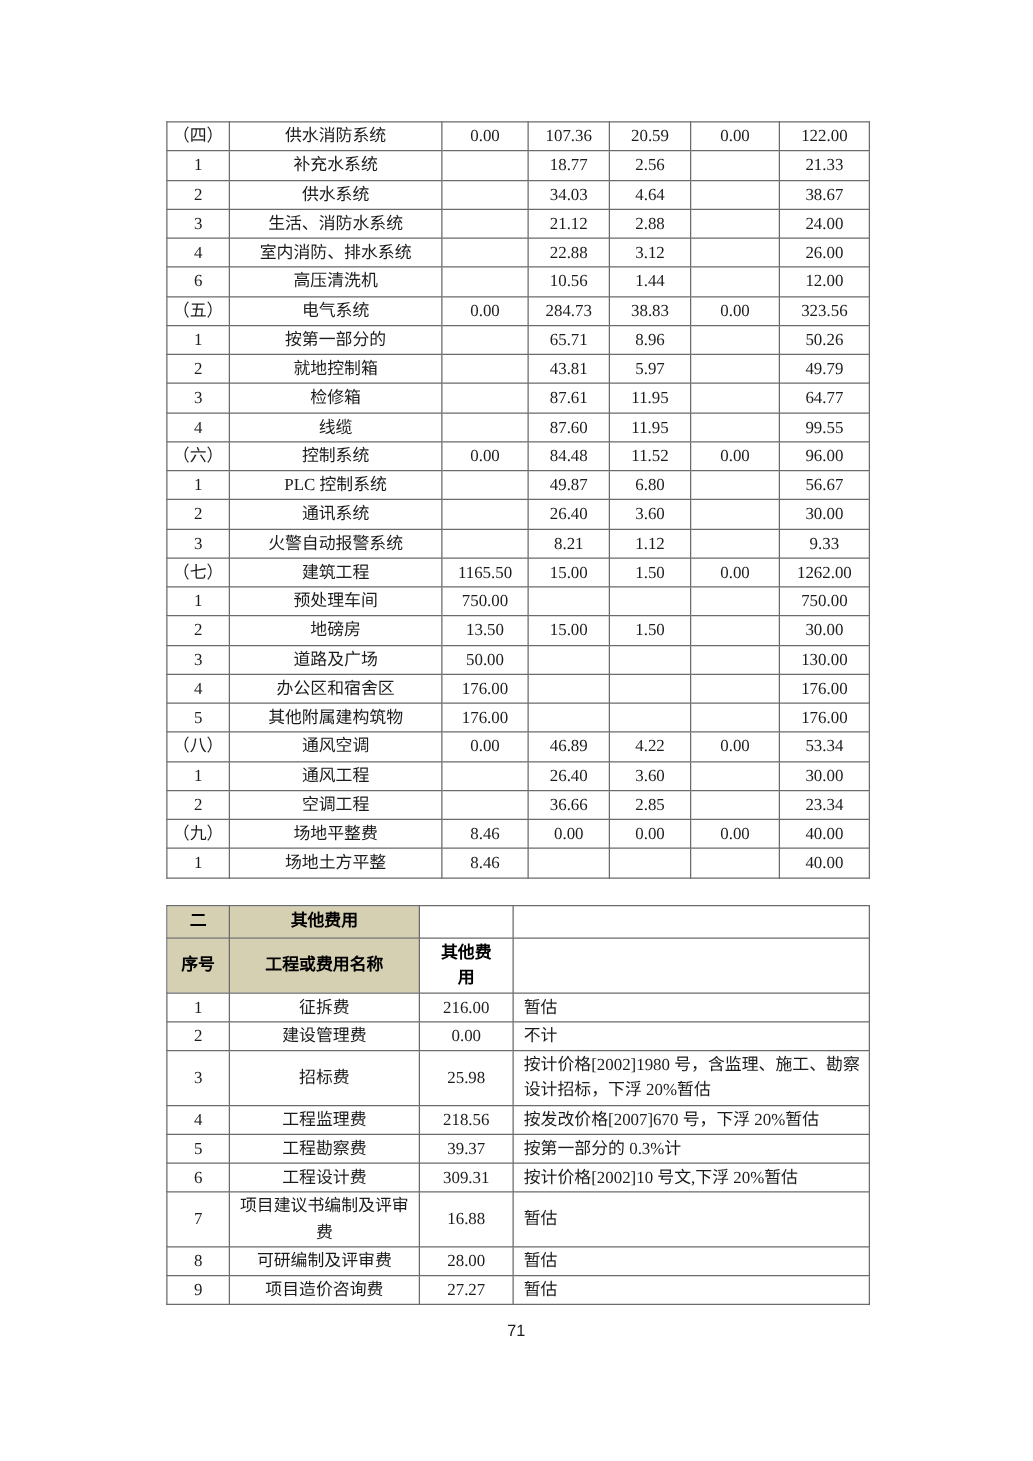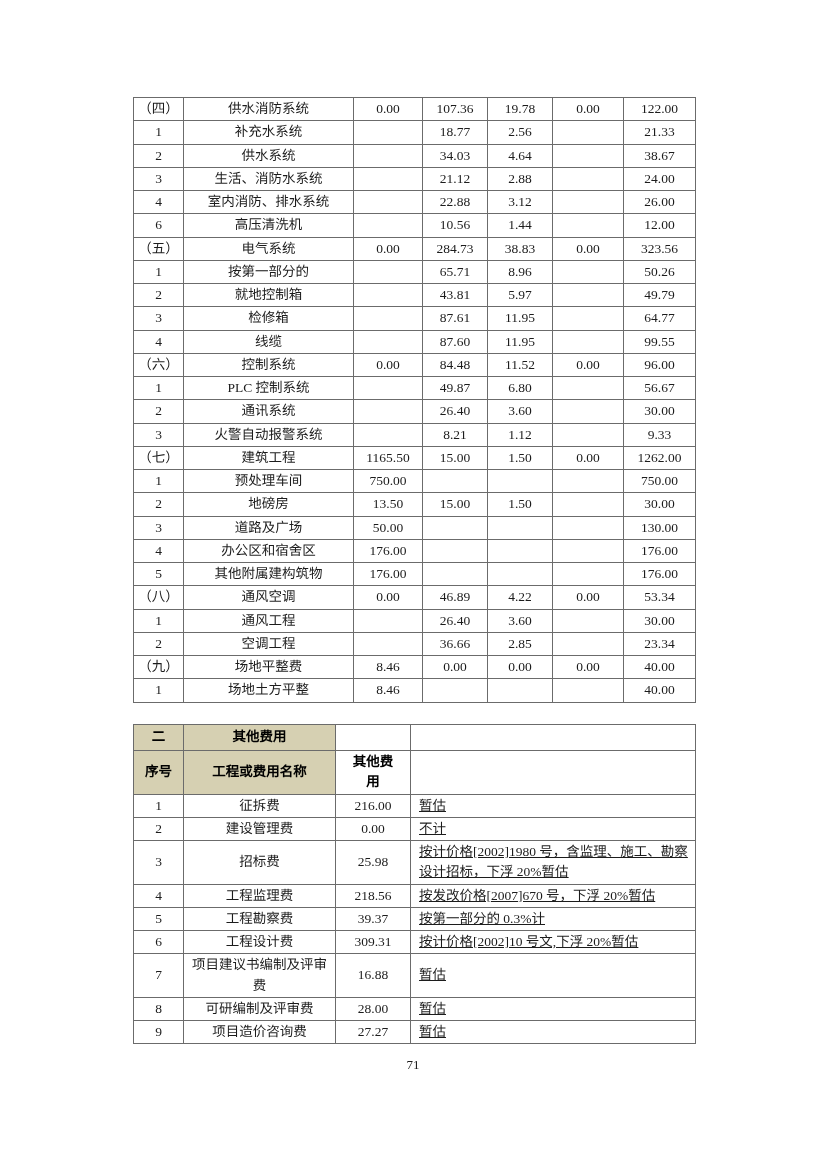--- a/index.html
+++ b/index.html
@@ -25,25 +25,25 @@
   .t1{position:absolute;left:133px;top:97px;width:562px;}
   .t1 tr{height:22.8px;}
   
   .t2{position:absolute;left:133px;top:724px;width:562px;}
   .t2 tr{height:22.8px;}
   .t2 tr.hdr-row1{height:26px;}
   .t2 tr.hdr-row2{height:43px;}
   .hdr{background:#d6d0b2;font-weight:bold;color:#000;}
   .hdr-plain{font-weight:bold;color:#000;}
   .wrap-narrow{padding:1px 13px;}
-  .remark-col{text-align:left;padding-left:8px;text-decoration:underline;}
+  .remark-col{text-align:left;padding-left:8px;}
   .pageno{
     position:absolute;left:0;top:1057px;width:100%;
     text-align:center;font-size:13px;
-    font-family:Liberation Serif, serif;
+    font-family:Liberation Sans, sans-serif;
     color:#1c1c1c;
   }
 </style>
 </head>
 <body>
 
 <div class="page">
 
   <table class="t1">
     <colgroup>
@@ -54,21 +54,21 @@
         <col style="width:65px">
         <col style="width:71px">
         <col style="width:72px">
     </colgroup>
     <tbody>
         <tr>
           <td>（四）</td>
           <td>供水消防系统</td>
           <td>0.00</td>
           <td>107.36</td>
-          <td>19.78</td>
+          <td>20.59</td>
           <td>0.00</td>
           <td>122.00</td>
         </tr>
         <tr>
           <td>1</td>
           <td>补充水系统</td>
           <td></td>
           <td>18.77</td>
           <td>2.56</td>
           <td></td>

